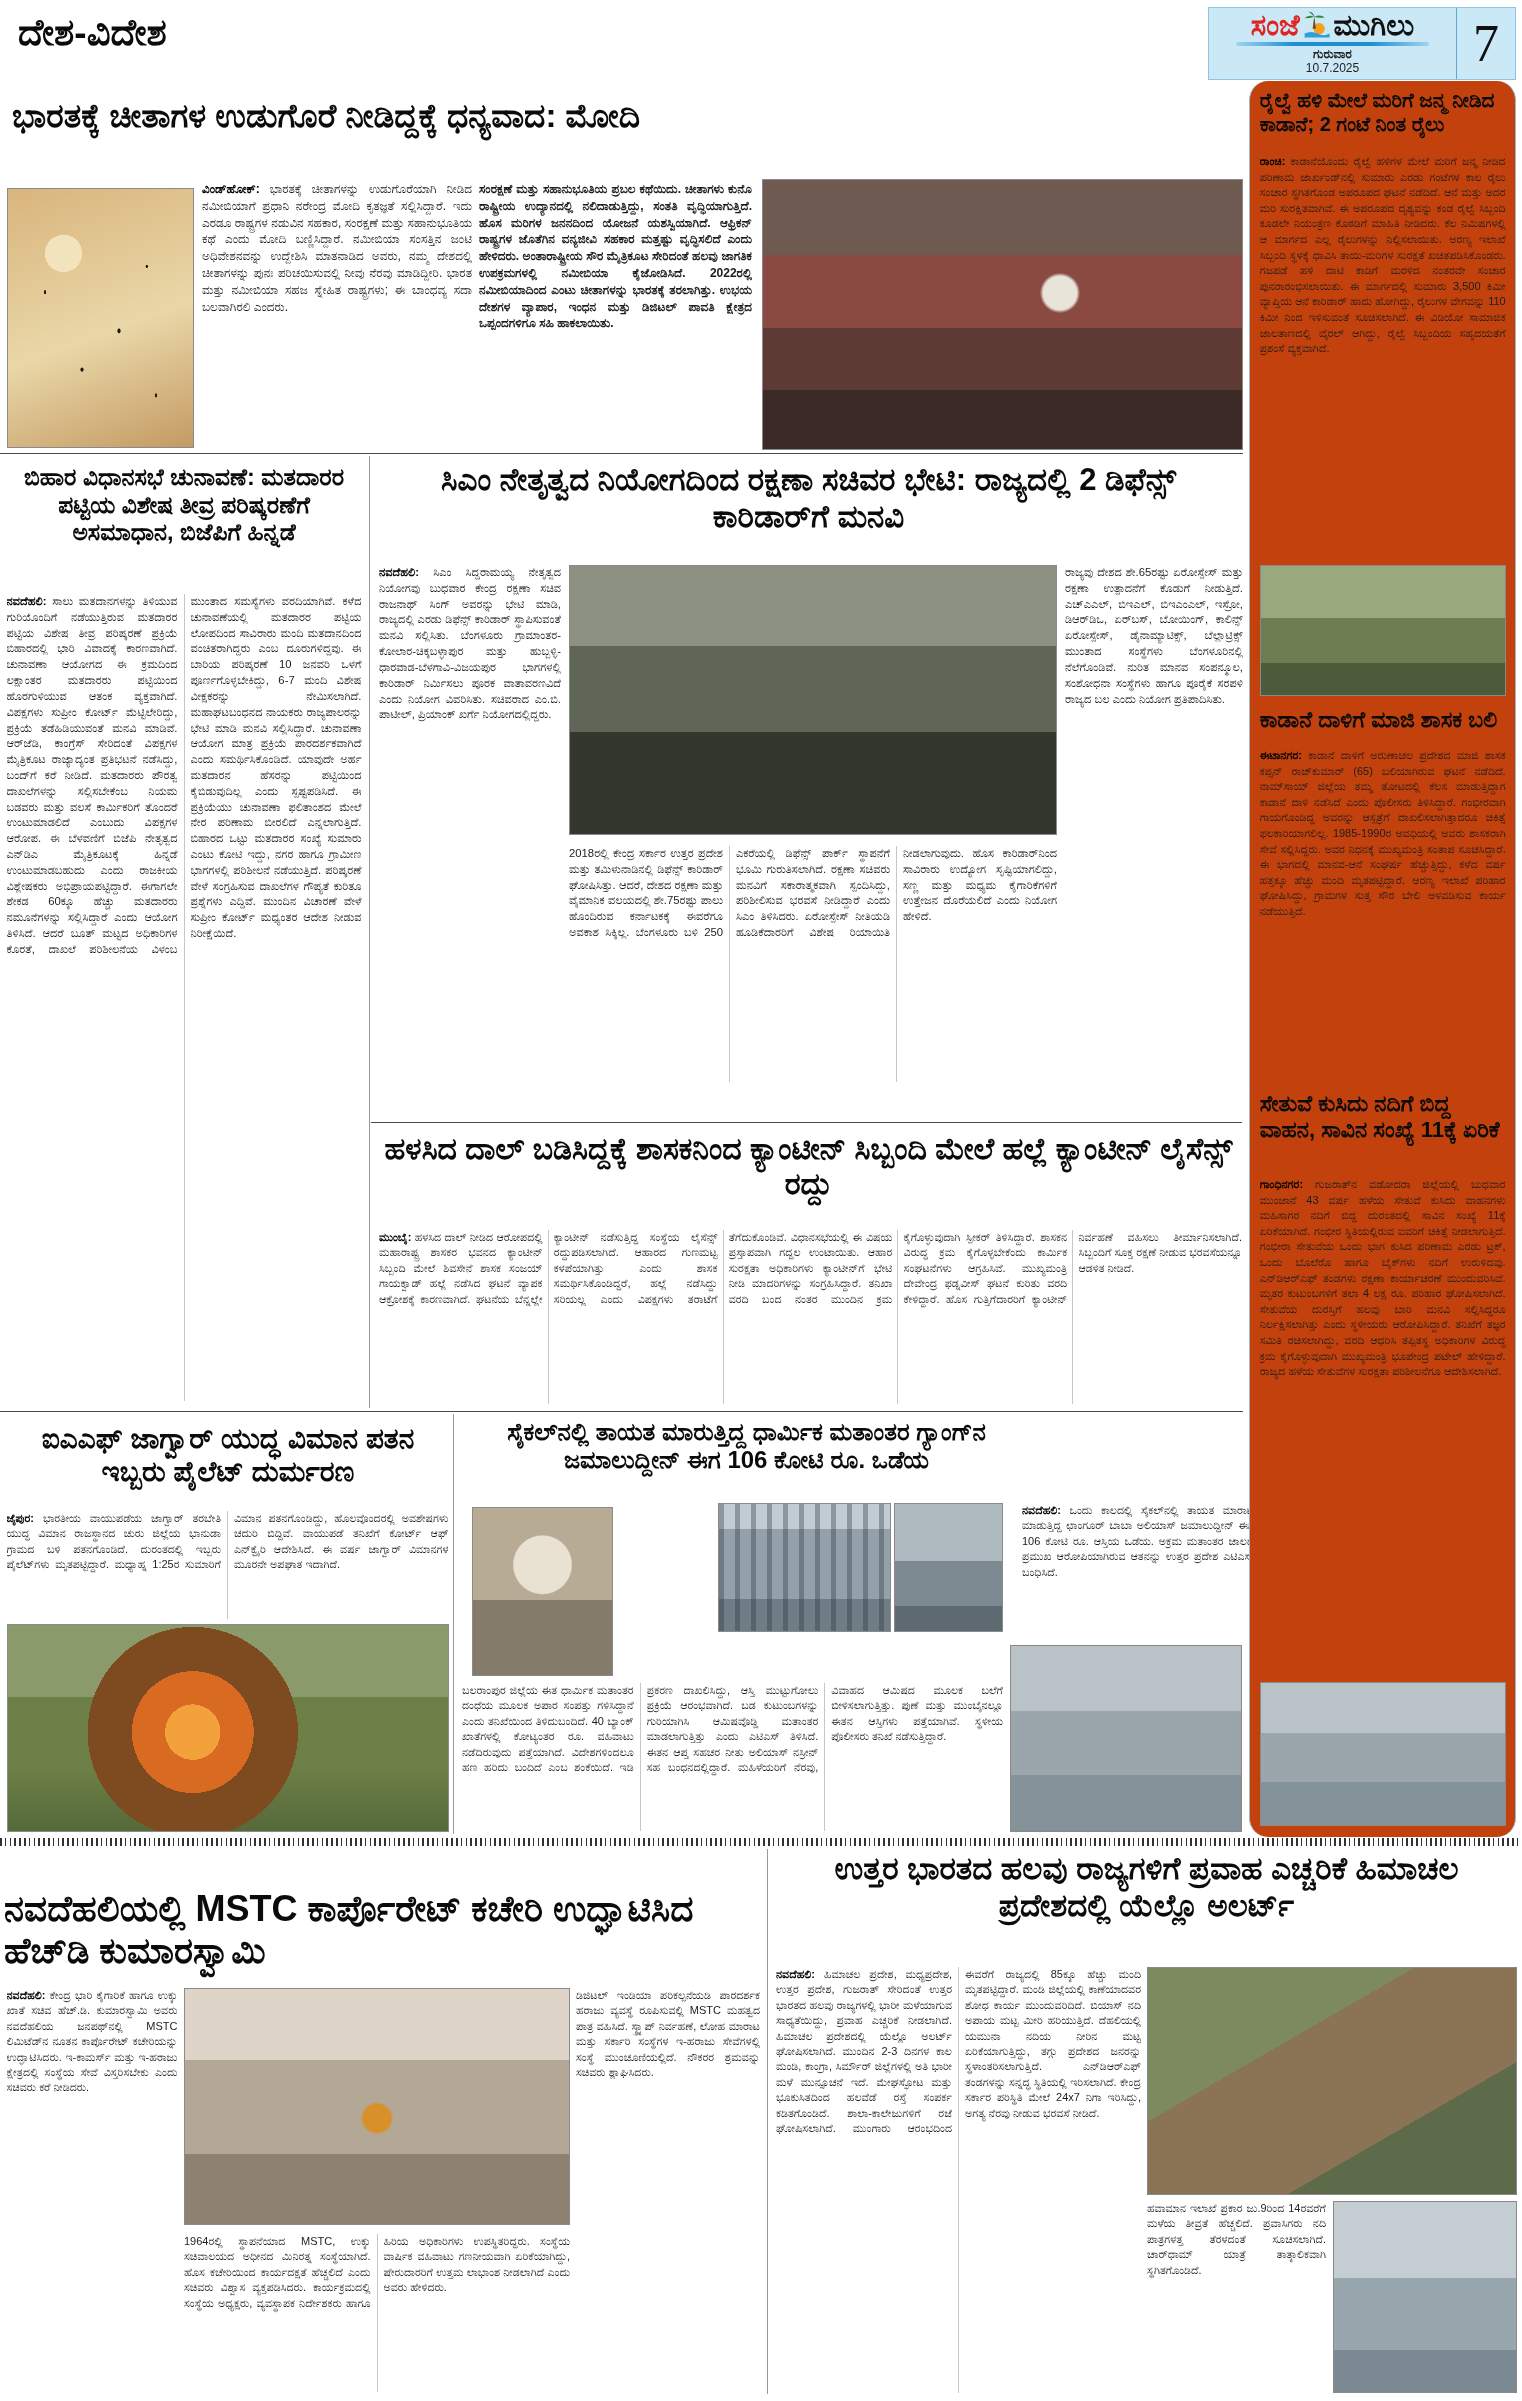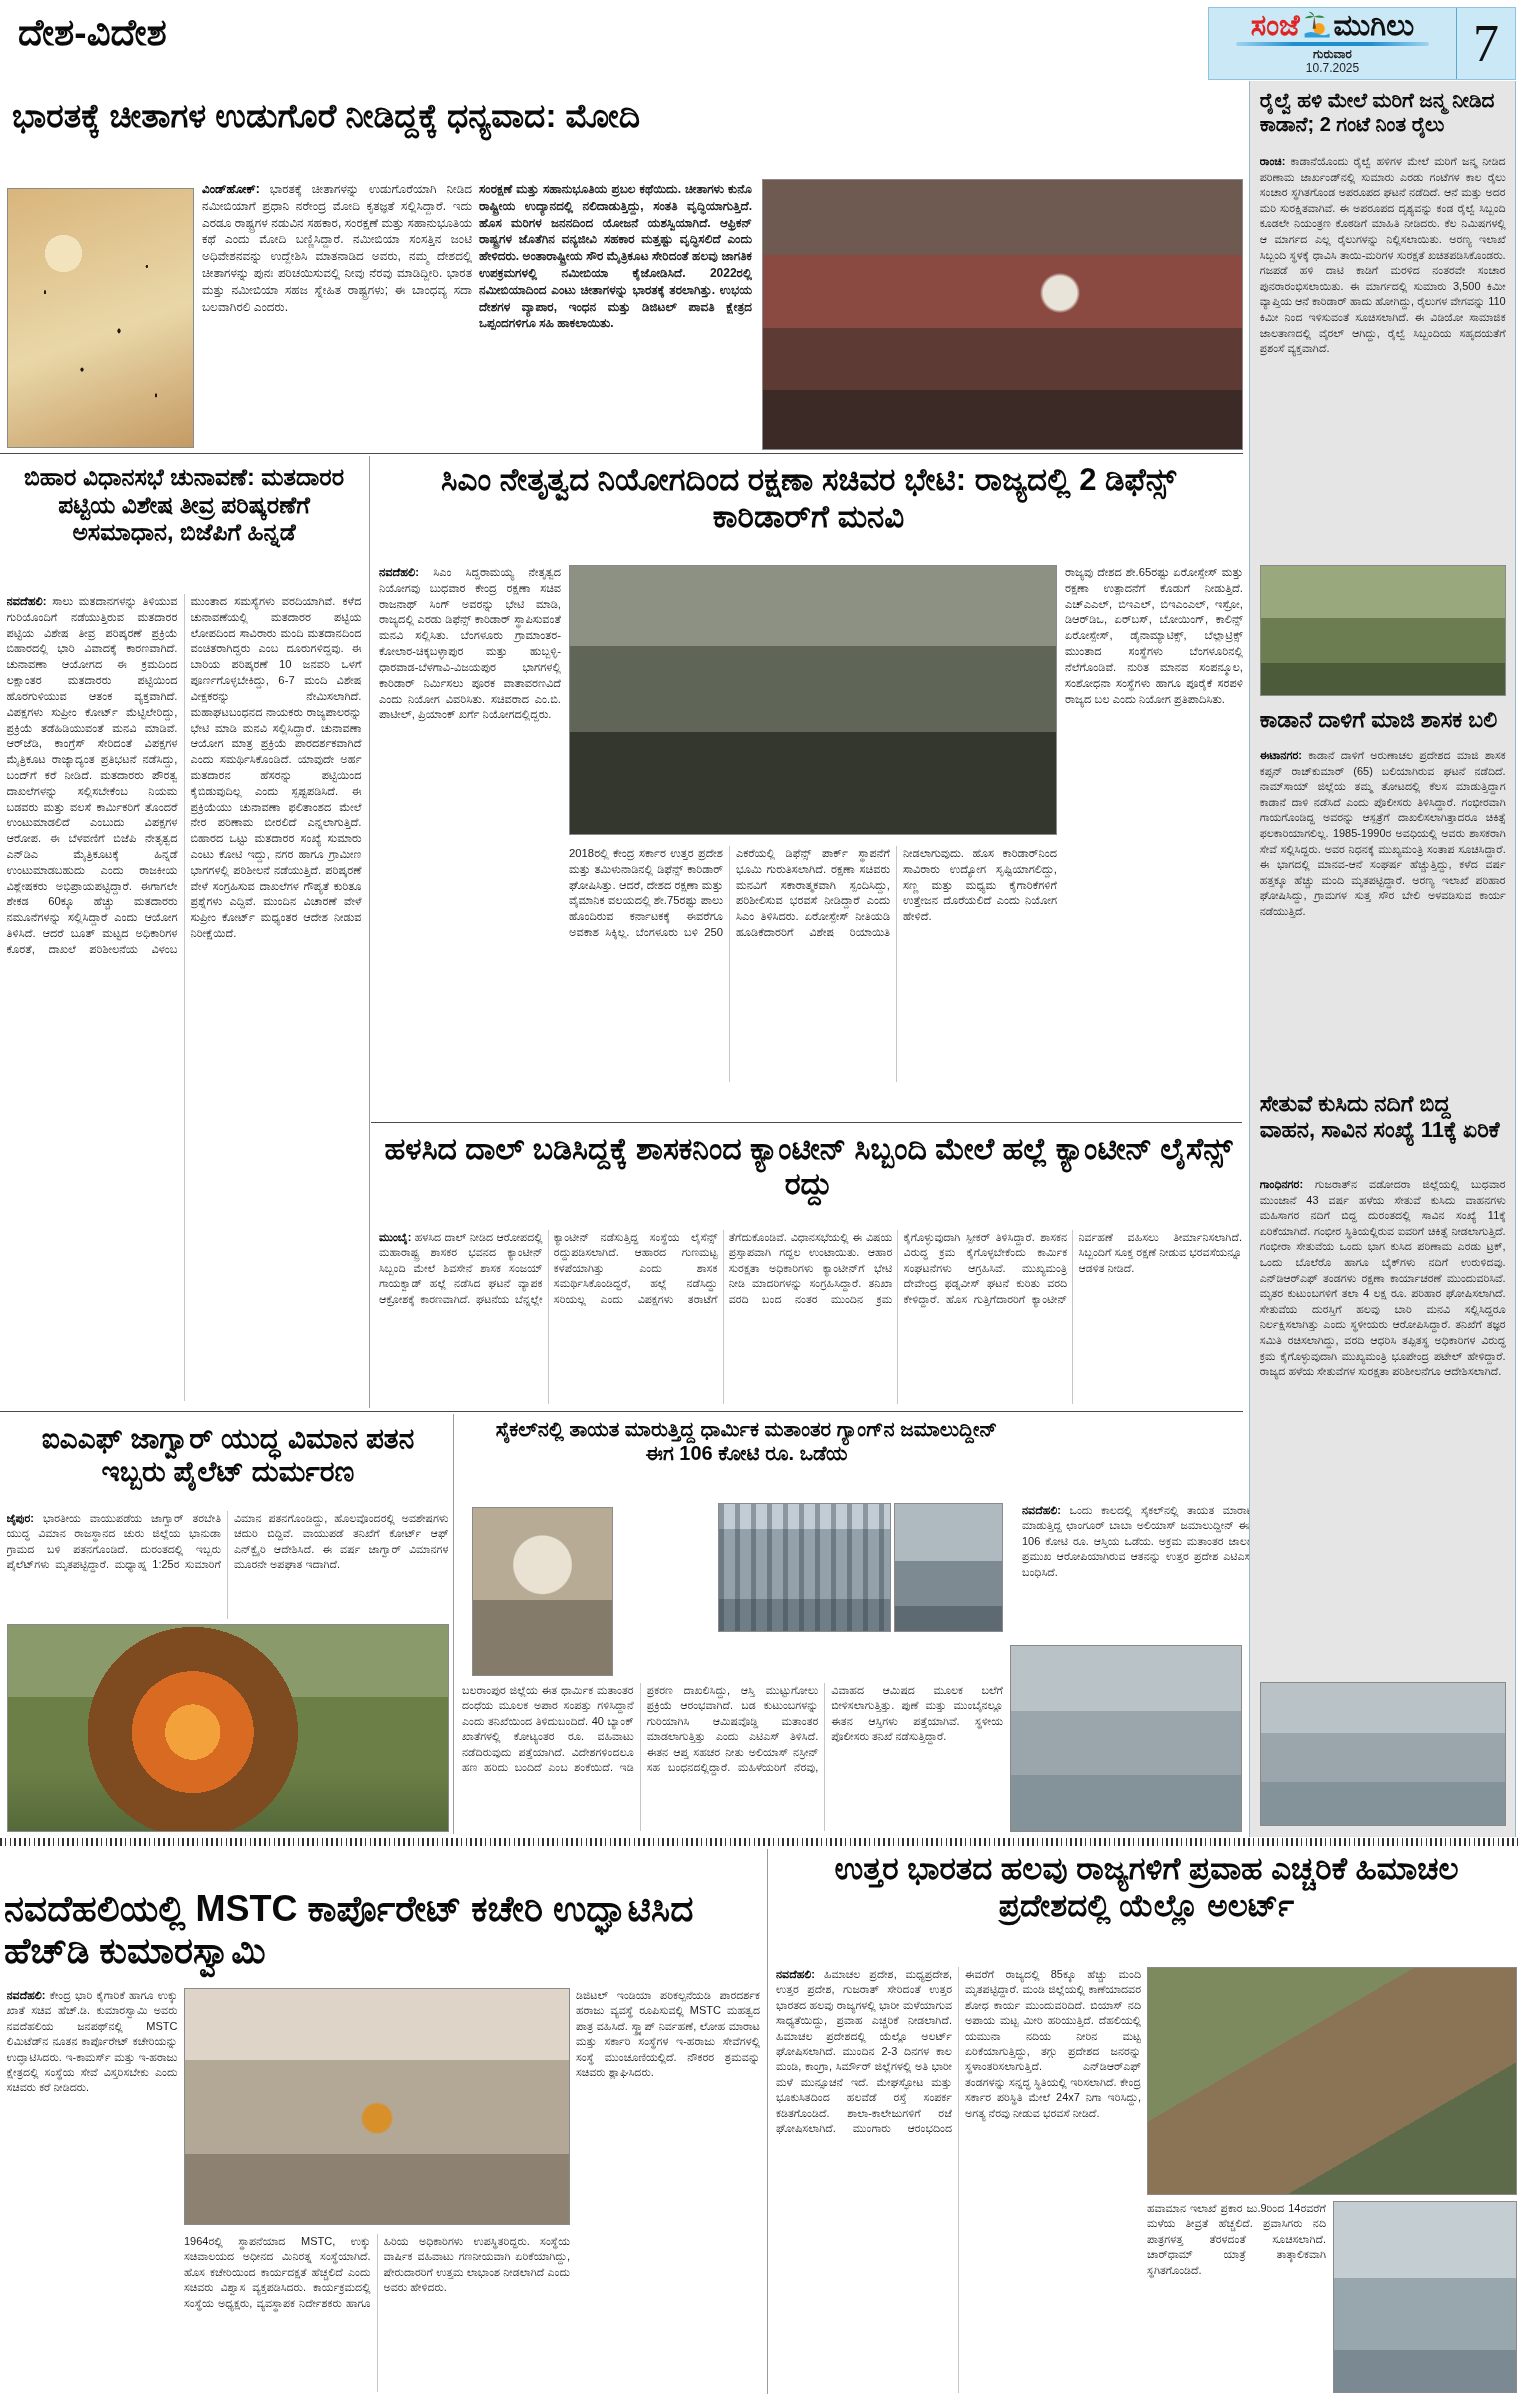--- a/index.html
+++ b/index.html
@@ -22,22 +22,22 @@
   #masthead .brand{display:flex;gap:3.2px;font-weight:700;font-size:29px;line-height:1;}
   #masthead .red{color:#e02423;}
   #masthead .black{color:#111;}
   #masthead .bar{width:78%;height:4px;margin:2.4px 0 1.6px 0;
                  background:linear-gradient(90deg,#9fd4ef,#1f8fd0 30%,#1f8fd0 70%,#9fd4ef);border-radius:2.4px;}
   #masthead .day{font-size:12px;font-weight:700;color:#222;}
   #masthead .date{font-size:12px;color:#222;}
   #pageno{width:58px;border-left:1.6px solid #5aa7d0;display:flex;align-items:center;justify-content:center;
           font-size:52px;font-weight:400;color:#111;font-family:"Liberation Serif","DejaVu Serif",serif;}
   
-  #greencol{position:absolute;left:1249px;top:81px;width:267px;height:1756px;background:#e5e5e5;
-            border-left:0.8px solid #9bb8c8;border-right:0.8px solid #9bb8c8;box-sizing:border-box;}
+  #greencol{position:absolute;left:1249px;top:81px;width:267px;height:1756px;background:#c2410c;
+            border-left:0.8px solid #9bb8c8;border-right:0.8px solid #9bb8c8;box-sizing:border-box;border-radius:19px;}
   #greencol .gh{position:absolute;left:9.7px;width:246px;font-weight:700;color:#0b0b0b;line-height:1.2;}
   #greencol .gb{position:absolute;left:9.7px;width:246px;font-size:11px;line-height:1.42;text-align:justify;color:#1d1d1d;overflow:hidden;}
   #greencol .gp{position:absolute;left:9.7px;width:246px;border:0.8px solid #8a8a8a;box-sizing:border-box;}
   
   .dotted{position:absolute;height:8px;background:repeating-linear-gradient(90deg,#333 0 1.6px,transparent 1.6px 4.8px);}
   
   .ph-cheetah{background:radial-gradient(circle at 30% 25%,#f3e3bd 0 8%,transparent 8%),
               radial-gradient(2.4px 4px at 20% 40%,#221a10 40%,transparent 60%),
               radial-gradient(3.2px 4.8px at 60% 55%,#221a10 40%,transparent 60%),
               radial-gradient(2.4px 3.2px at 75% 30%,#221a10 40%,transparent 60%),
@@ -139,21 +139,21 @@
 
   <div class="h center" style="left:8px;top:1422px;width:440px;font-size:28px;">ಐಎಎಫ್ ಜಾಗ್ವಾರ್ ಯುದ್ಧ ವಿಮಾನ ಪತನ ಇಬ್ಬರು ಪೈಲೆಟ್ ದುರ್ಮರಣ</div>
   <div class="bt cols2" style="left:6.5px;top:1511px;width:442px;height:108px;font-size:11px;">
     <span class="dl">ಜೈಪುರ:</span>
     <span>ಭಾರತೀಯ ವಾಯುಪಡೆಯ ಜಾಗ್ವಾರ್ ತರಬೇತಿ ಯುದ್ಧ ವಿಮಾನ ರಾಜಸ್ಥಾನದ ಚುರು ಜಿಲ್ಲೆಯ ಭಾನುಡಾ ಗ್ರಾಮದ ಬಳಿ ಪತನಗೊಂಡಿದೆ. ದುರಂತದಲ್ಲಿ ಇಬ್ಬರು ಪೈಲೆಟ್‌ಗಳು ಮೃತಪಟ್ಟಿದ್ದಾರೆ. ಮಧ್ಯಾಹ್ನ 1:25ರ ಸುಮಾರಿಗೆ ವಿಮಾನ ಪತನಗೊಂಡಿದ್ದು, ಹೊಲವೊಂದರಲ್ಲಿ ಅವಶೇಷಗಳು ಚದುರಿ ಬಿದ್ದಿವೆ. ವಾಯುಪಡೆ ತನಿಖೆಗೆ ಕೋರ್ಟ್ ಆಫ್ ಎನ್‌ಕ್ವೈರಿ ಆದೇಶಿಸಿದೆ. ಈ ವರ್ಷ ಜಾಗ್ವಾರ್ ವಿಮಾನಗಳ ಮೂರನೇ ಅಪಘಾತ ಇದಾಗಿದೆ.</span>
   </div>
   <div class="photo ph-fire" style="left:6.5px;top:1624px;width:442px;height:208px;"></div>
 
   <div class="vrule" style="left:453px;top:1414px;height:420px;"></div>
 
-  <div class="h center" style="left:484px;top:1418px;width:525px;font-size:20px;">ಸೈಕಲ್‌ನಲ್ಲಿ ತಾಯತ ಮಾರುತ್ತಿದ್ದ ಧಾರ್ಮಿಕ ಮತಾಂತರ ಗ್ಯಾಂಗ್‌ನ ಜಮಾಲುದ್ದೀನ್ ಈಗ 106 ಕೋಟಿ ರೂ. ಒಡೆಯ</div>
+  <div class="h center" style="left:484px;top:1418px;width:525px;font-size:24px;">ಸೈಕಲ್‌ನಲ್ಲಿ ತಾಯತ ಮಾರುತ್ತಿದ್ದ ಧಾರ್ಮಿಕ ಮತಾಂತರ ಗ್ಯಾಂಗ್‌ನ ಜಮಾಲುದ್ದೀನ್ ಈಗ 106 ಕೋಟಿ ರೂ. ಒಡೆಯ</div>
 
   <div class="photo ph-baba" style="left:472px;top:1507px;width:141px;height:169px;"></div>
   <div class="photo ph-building" style="left:718px;top:1503px;width:173px;height:129px;"></div>
   <div class="photo ph-train" style="left:894px;top:1503px;width:109px;height:129px;"></div>
 
   <div class="bt" style="left:1010px;top:1503px;width:232px;height:134px;font-size:11px;margin-left:12px;">
     <span class="dl">ನವದೆಹಲಿ:</span>
     <span>ಒಂದು ಕಾಲದಲ್ಲಿ ಸೈಕಲ್‌ನಲ್ಲಿ ತಾಯತ ಮಾರಾಟ ಮಾಡುತ್ತಿದ್ದ ಛಾಂಗೂರ್ ಬಾಬಾ ಅಲಿಯಾಸ್ ಜಮಾಲುದ್ದೀನ್ ಈಗ 106 ಕೋಟಿ ರೂ. ಆಸ್ತಿಯ ಒಡೆಯ. ಅಕ್ರಮ ಮತಾಂತರ ಜಾಲದ ಪ್ರಮುಖ ಆರೋಪಿಯಾಗಿರುವ ಆತನನ್ನು ಉತ್ತರ ಪ್ರದೇಶ ಎಟಿಎಸ್ ಬಂಧಿಸಿದೆ.</span>
   </div>
   <div class="bt cols3" style="left:462px;top:1683px;width:541px;height:148px;font-size:11px;">

